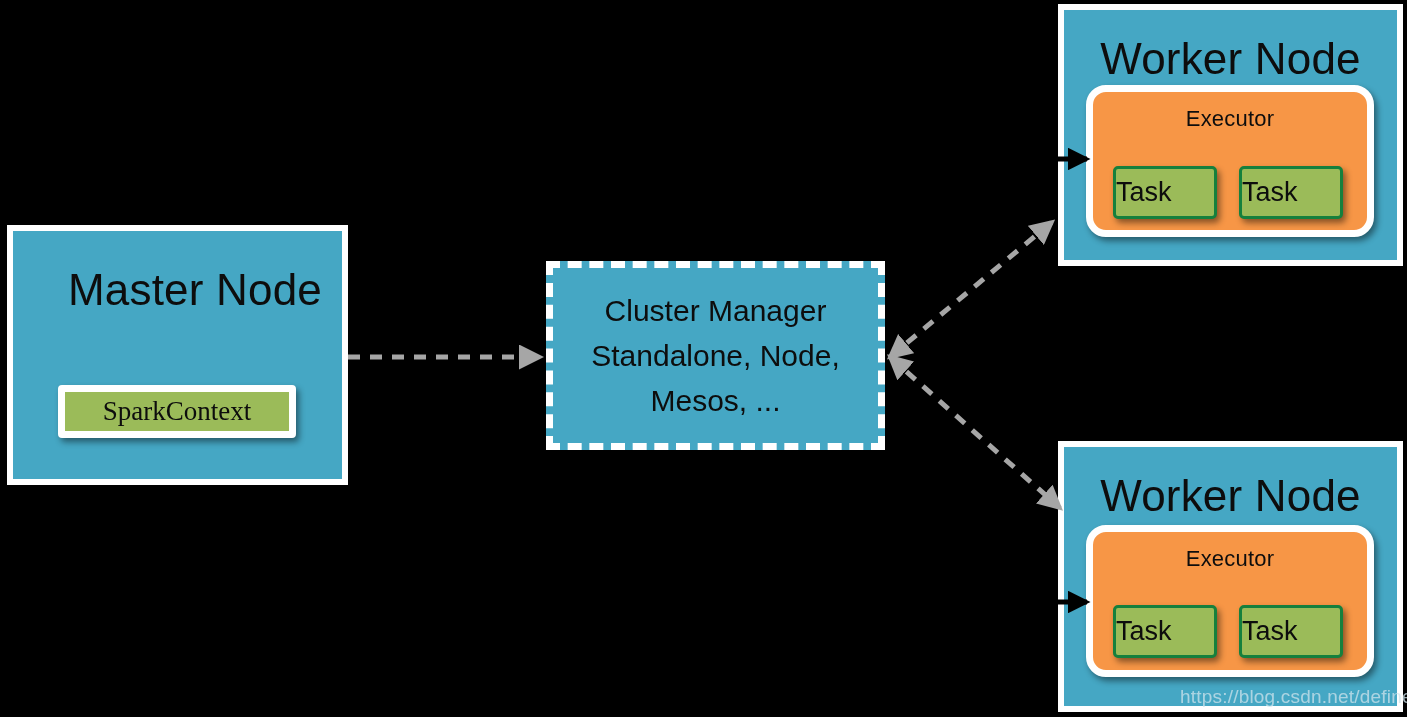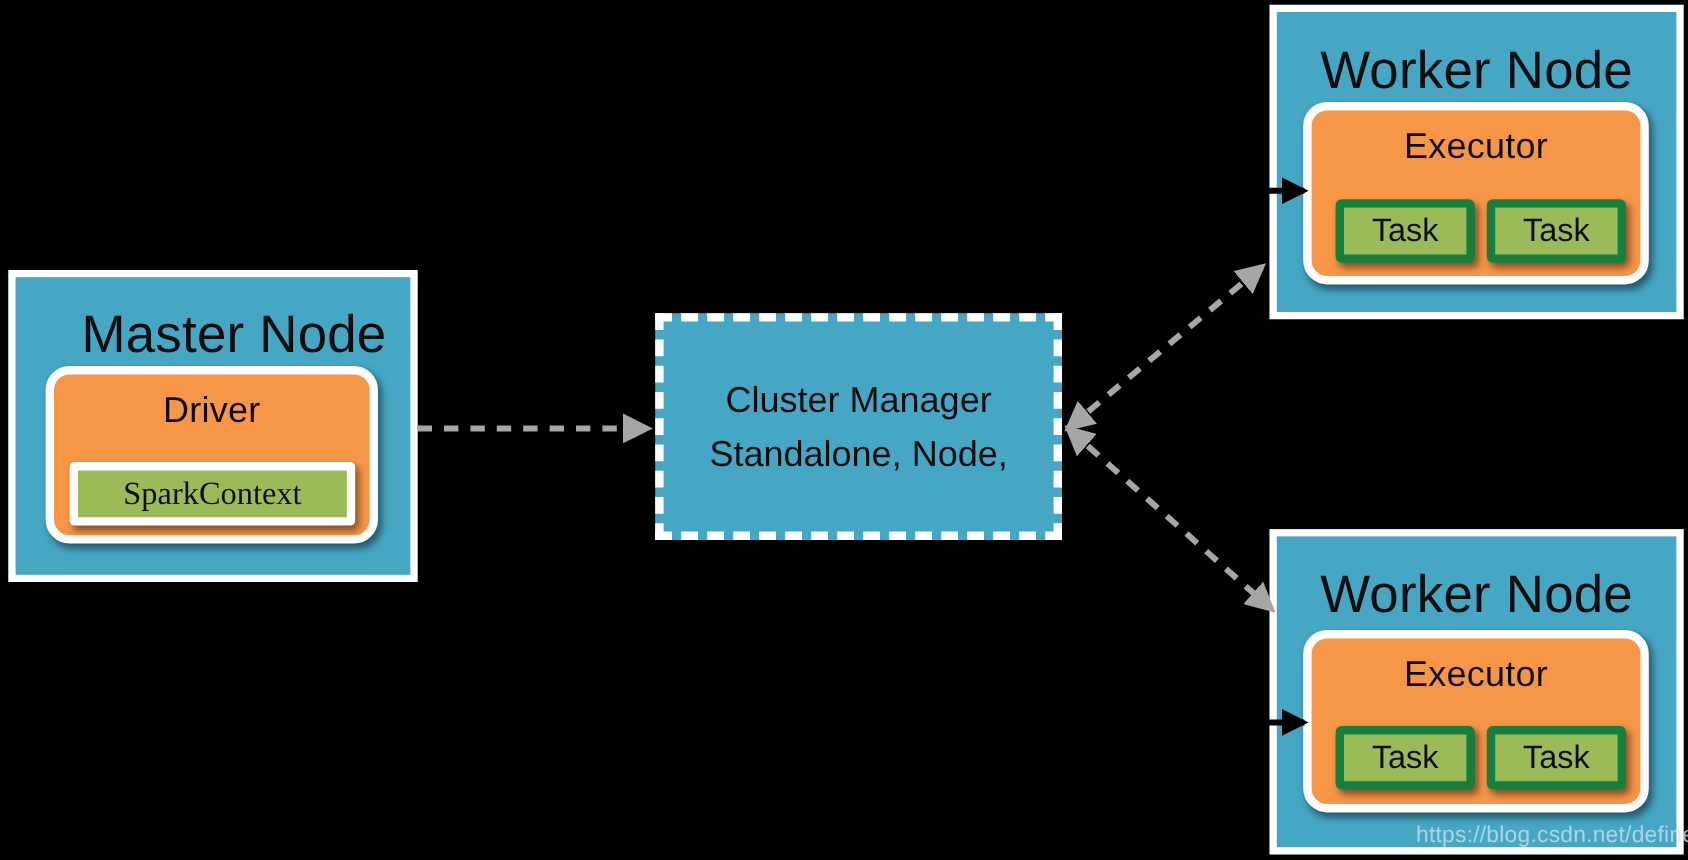--- a/index.html
+++ b/index.html
@@ -35,21 +35,21 @@
     white-space: nowrap;
   }
 
   
   #master-node {
     left: 7px;
     top: 225px;
     width: 341px;
     height: 260px;
   }
-  #master-node .node-title { top: 23px; padding-left: 35px; }
+  #master-node .node-title { top: 34px; padding-left: 35px; }
 
   .master-line {
     position: absolute;
     left: 175px;
     top: 225px;
     width: 4px;
     height: 261px;
     background: #000000;
   }
 
@@ -150,36 +150,35 @@
     height: 152px;
   }
   #executor-bottom {
     left: 1086px;
     top: 525px;
     width: 288px;
     height: 152px;
   }
   .executor-box .node-title {
     top: 14px;
-    font-size: 30px;
+    font-size: 22px;
   }
 
   
   .task-box {
     position: absolute;
-    width: 116px;
+    width: 104px;
     height: 53px;
     background: #9bbb59;
-    border: 7px solid #15803d;
+    border: 3px solid #15803d;
     border-radius: 5px;
     box-sizing: border-box;
     box-shadow: 3px 4px 6px rgba(0,0,0,0.45);
     display: flex;
     align-items: center;
-    justify-content: center;
   }
   .task-box .inner-label {
     color: #0d0d0d;
     font-size: 27px;
     white-space: nowrap;
   }
   #task-top-1 { left: 1113px; top: 166px; }
   #task-top-2 { left: 1239px; top: 166px; }
   #task-bottom-1 { left: 1113px; top: 605px; }
   #task-bottom-2 { left: 1239px; top: 605px; }
@@ -210,31 +209,29 @@
 <body>
 
 <div id="canvas">
 
   <div class="master-line"></div>
 
   <div class="node-box" id="master-node">
     <div class="node-title">Master Node</div>
   </div>
 
-  <div id="driver-box">
-    <div class="node-title">Driver</div>
-  </div>
 
   <div id="sparkcontext-box">
     <span class="inner-label">SparkContext</span>
   </div>
 
   <div id="cluster-manager">
     <div class="cm-line">Cluster Manager</div>
     <div class="cm-line">Standalone, Node,</div>
+    <div class="cm-line">Mesos, ...</div>
   </div>
 
   <div class="node-box" id="worker-node-top">
     <div class="node-title">Worker Node</div>
   </div>
 
   <div class="executor-box" id="executor-top">
     <div class="node-title">Executor</div>
   </div>
 

